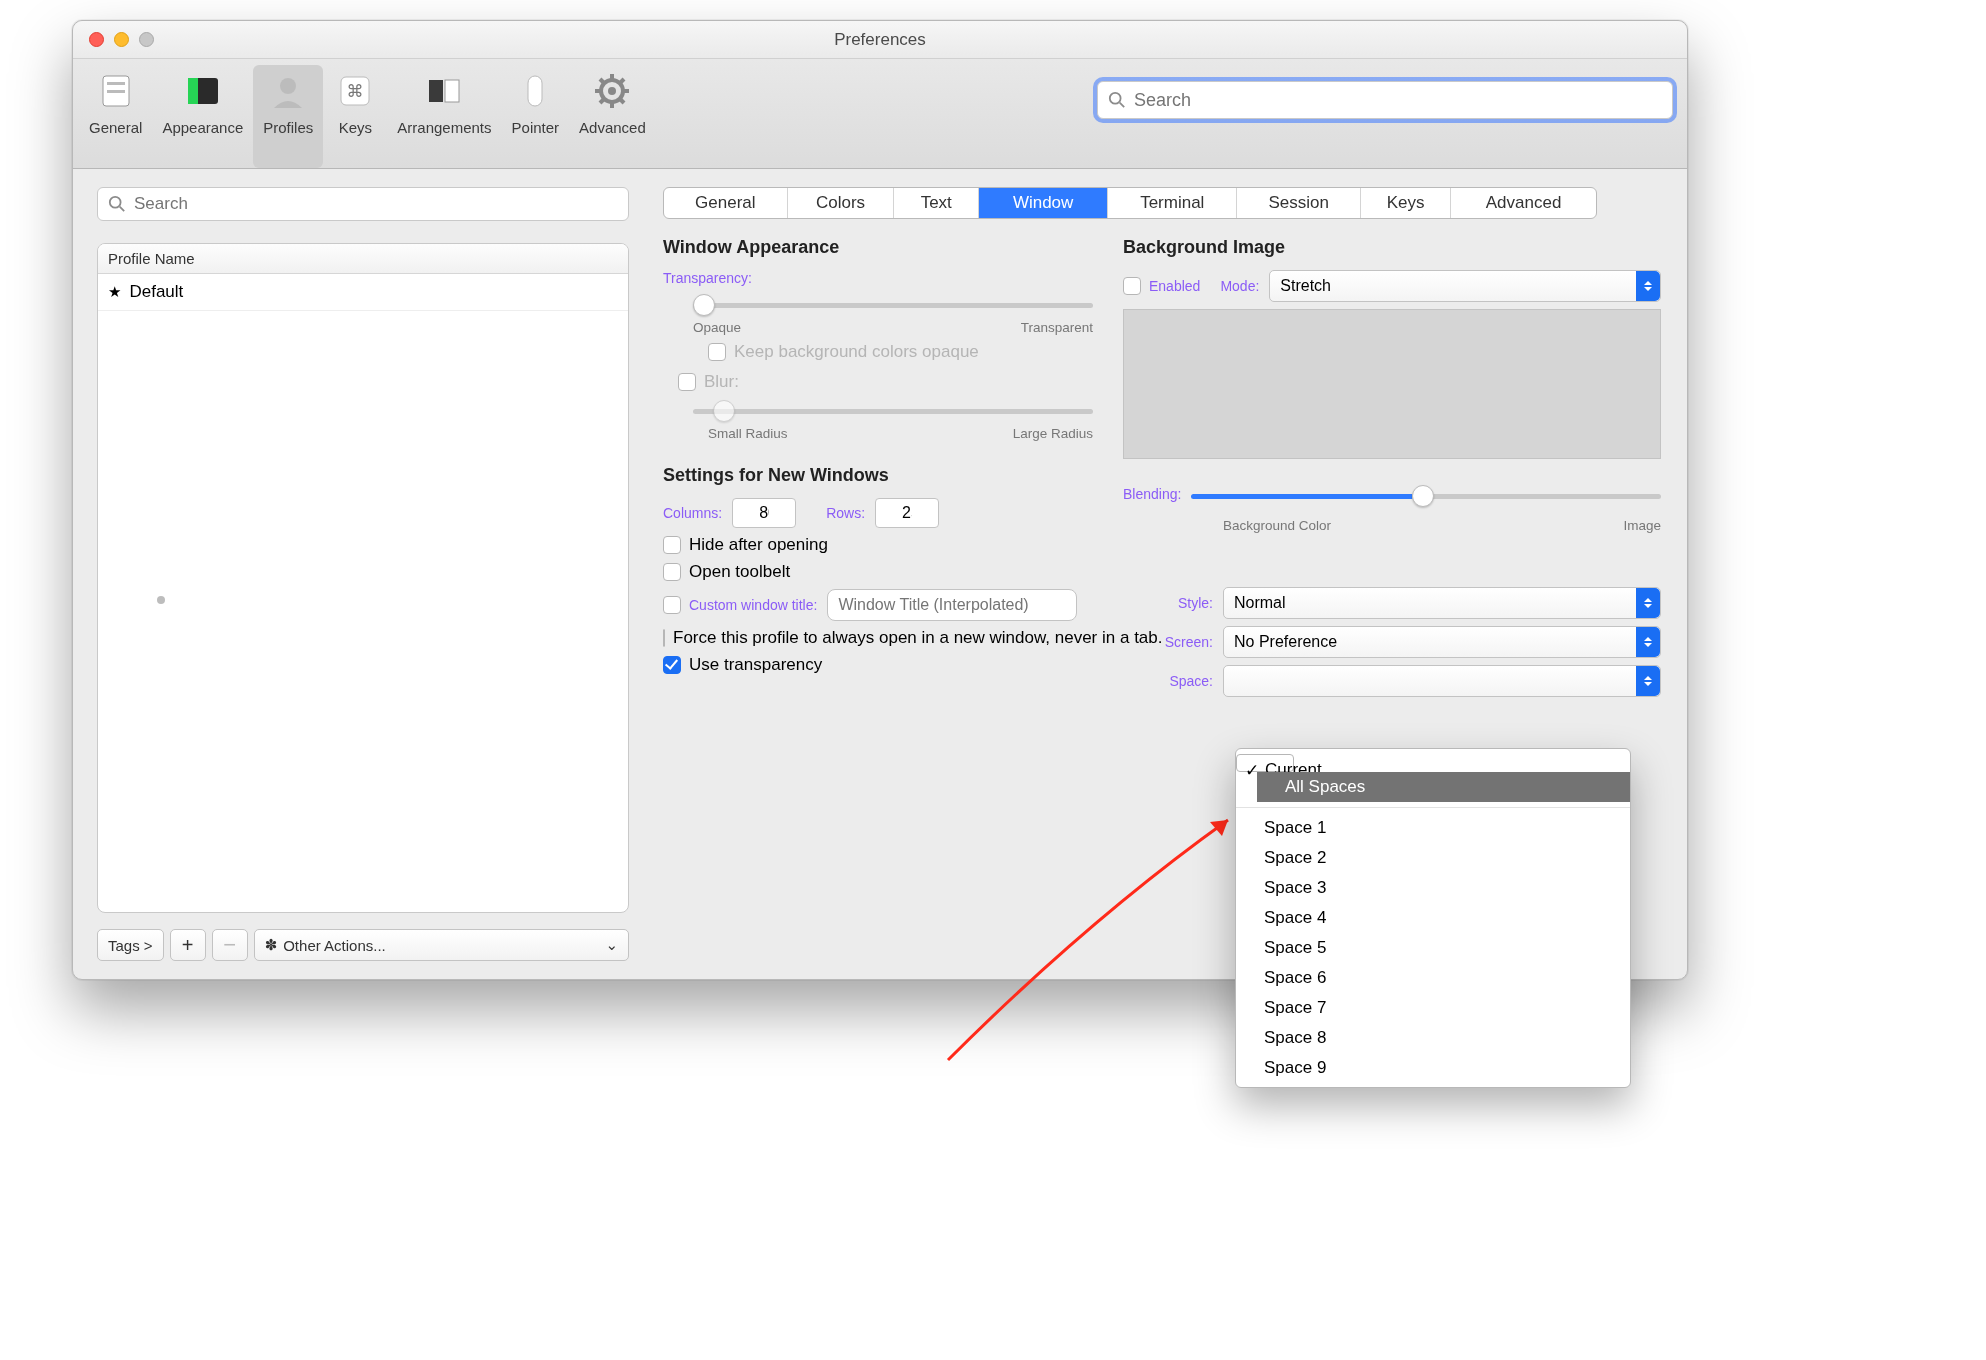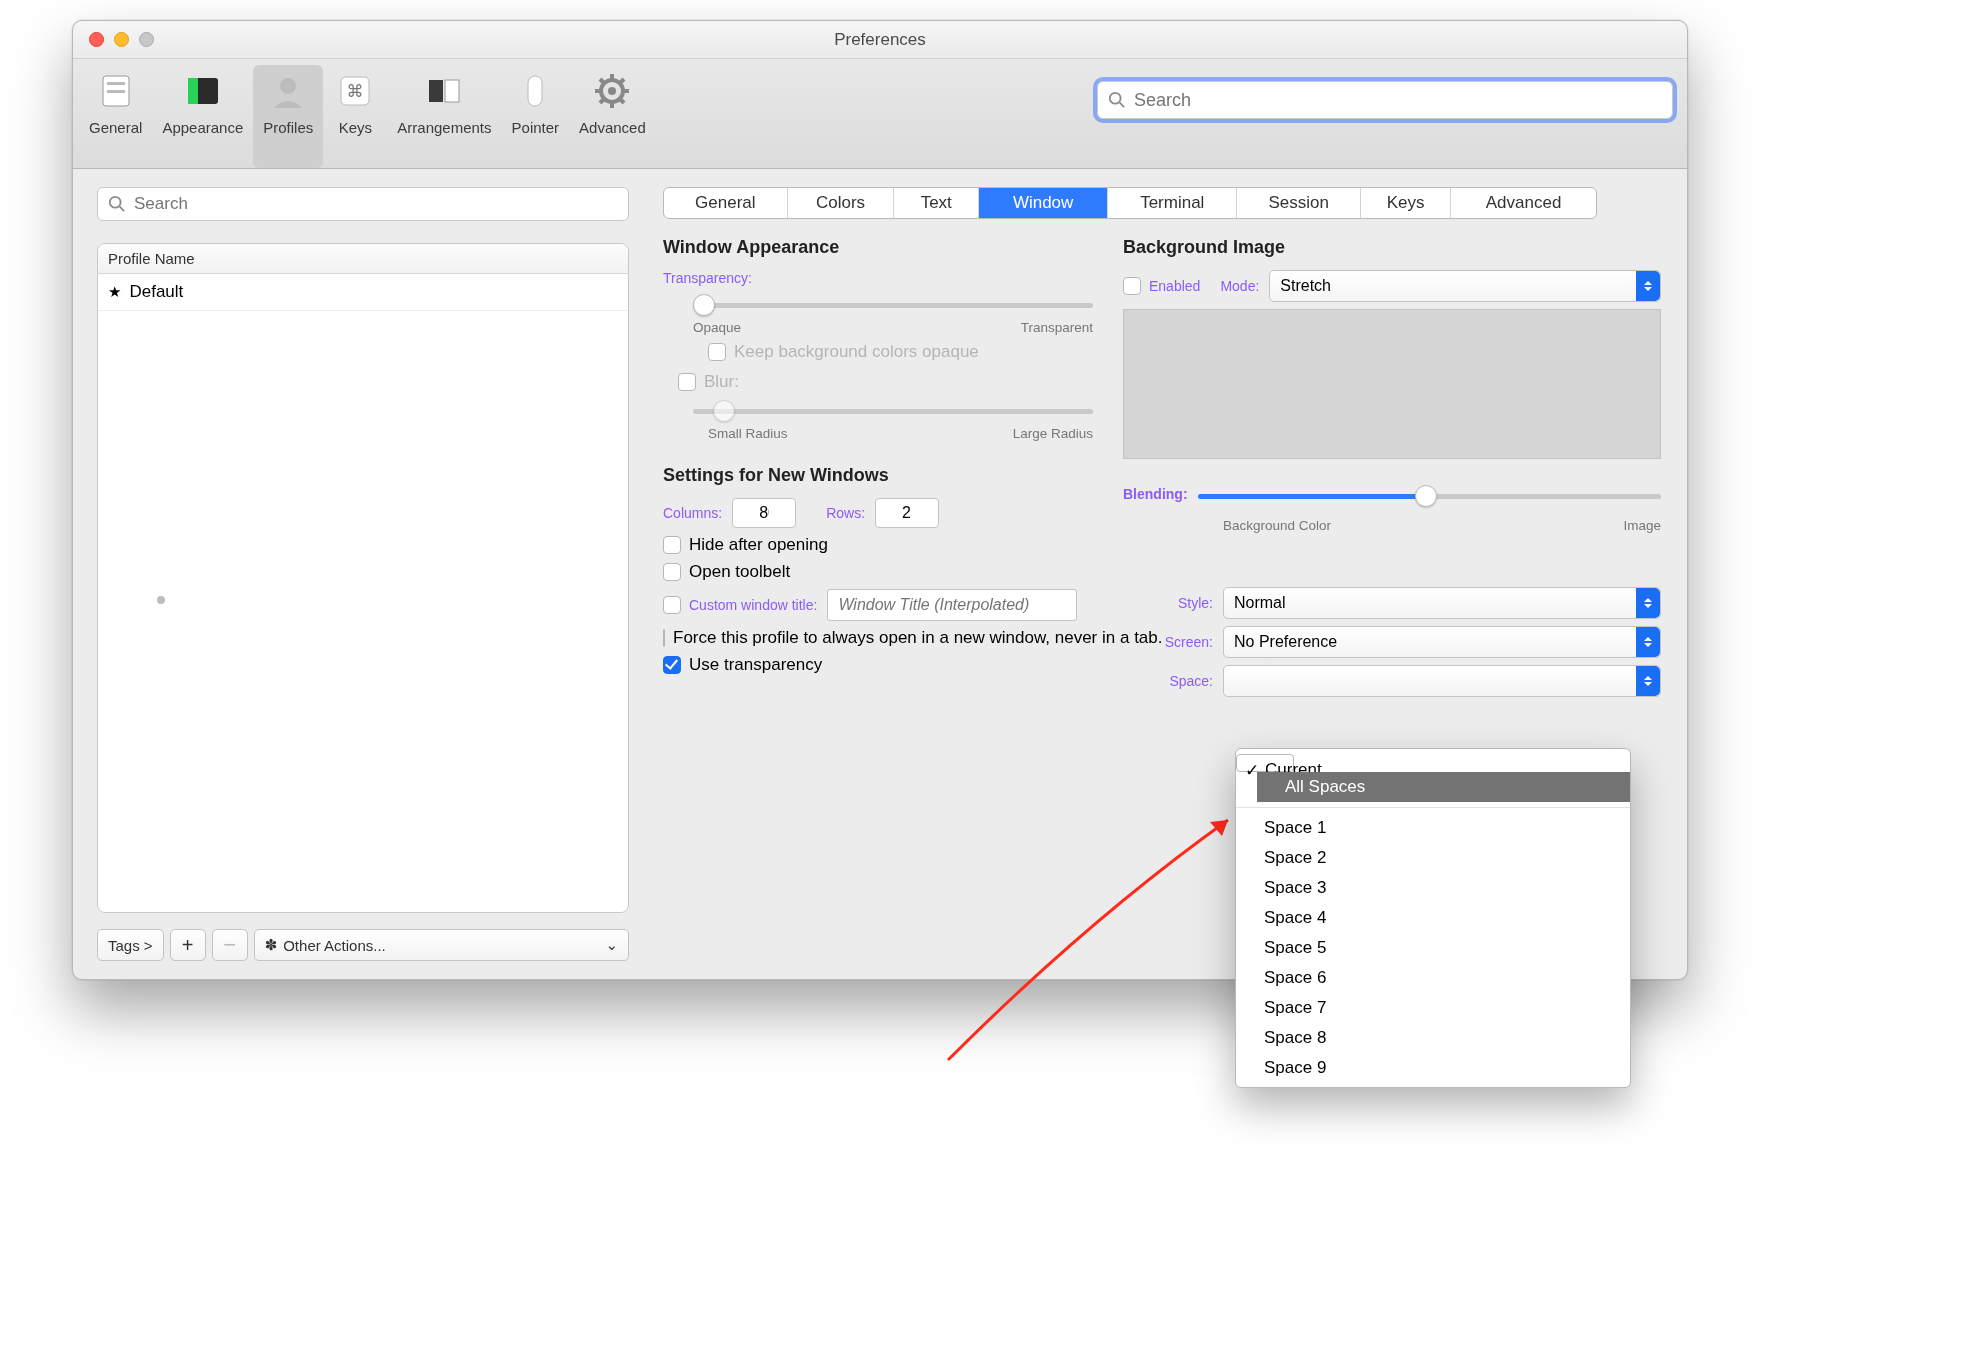--- a/index.html
+++ b/index.html
@@ -60,21 +60,21 @@
   .track { position:absolute; left:0; right:0; top:9px; height:5px; background:#c9c9c9; border-radius:3px;}
   .track.blue { background:linear-gradient(to right,#2f7bff 0%,#2f7bff var(--p,0%),#c9c9c9 var(--p,0%),#c9c9c9 100%);}
   .knob { position:absolute; top:0; width:22px; height:22px; border-radius:50%;
           background:#fff; border:1px solid #bcbcbc; box-shadow:0 1px 2px rgba(0,0,0,0.2);}
   .ends { display:flex; justify-content:space-between; font-size:13.5px; color:#777; }
   .chk { width:18px;height:18px;border:1px solid #b6b6b6;border-radius:4px;background:#fff;display:inline-block;vertical-align:middle;margin-right:8px;}
   .chk.on { background:#1a6ef4;border-color:#1a6ef4;position:relative;}
   .chk.on::after{content:"";position:absolute;left:4px;top:0px;width:5px;height:10px;border:solid #fff;border-width:0 2.5px 2.5px 0;transform:rotate(40deg);}
   .rowline { display:flex; align-items:center; margin:7px 0; font-size:17px;}
   .inpnum { width:64px; height:30px; border:1px solid #c3c3c3; border-radius:4px; padding:0 26px; font-size:16px;}
-  .txtin { height:32px;border:1px solid #c3c3c3;border-radius:3px;padding:0 10px;font-size:16px;background:#fff;flex:1;font-style:italic;}
+  .txtin { height:32px;border:1px solid #c3c3c3;border-radius:8px;padding:0 10px;font-size:16px;background:#fff;flex:1;}
   .select { height:32px;border:1px solid #c3c3c3;border-radius:5px;background:linear-gradient(#fff,#f4f4f4);
             display:flex;align-items:center;padding:0 28px 0 10px;font-size:16px;position:relative;}
   .select .arrow { position:absolute;right:0;top:0;width:24px;height:100%;background:#1a6ef4;border-radius:0 5px 5px 0;
                    display:flex;flex-direction:column;align-items:center;justify-content:center;}
   .select .arrow::before{content:"";border:4px solid transparent;border-bottom-color:#fff;margin-bottom:2px;}
   .select .arrow::after{content:"";border:4px solid transparent;border-top-color:#fff;}
   .preview { width:100%; height:150px; background:#d5d5d5; border:1px solid #c3c3c3;}
   .menu { position:absolute; left:1235px; top:748px; width:396px; background:#fff;
           border:1px solid #b8b8b8; border-radius:6px; box-shadow:0 18px 40px rgba(0,0,0,0.3);
           padding:4px 0; z-index:50;}
@@ -294,21 +294,21 @@
             <span class="chk"></span>
             <span class="lbl" style="margin-right:20px;">Enabled</span>
             <span class="lbl" style="margin-right:10px;">Mode:</span>
             <div class="select" style="flex:1;">
               <span>Stretch</span>
                 <div class="arrow"></div>
             </div>
           </div>
           <div class="preview"></div>
           <div class="rowline" style="margin-top:18px;">
-            <span class="lbl" style="margin-right:10px;font-weight:bold;">Blending:</span>
+            <span class="lbl" style="margin-right:10px;">Blending:</span>
             <div class="slider" style="flex:1;--p:47%;">
               <div class="track blue" style="--p:47%;"></div>
                 <div class="knob" style="left:47%;"></div>
             </div>
           </div>
           <div class="ends" style="padding-left:100px;">
               <span>Background Color</span>
               <span>Image</span>
             </div>
 

